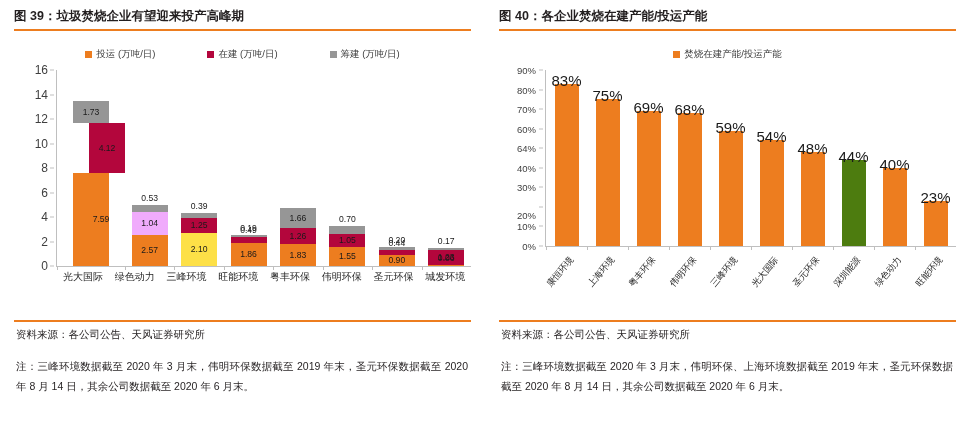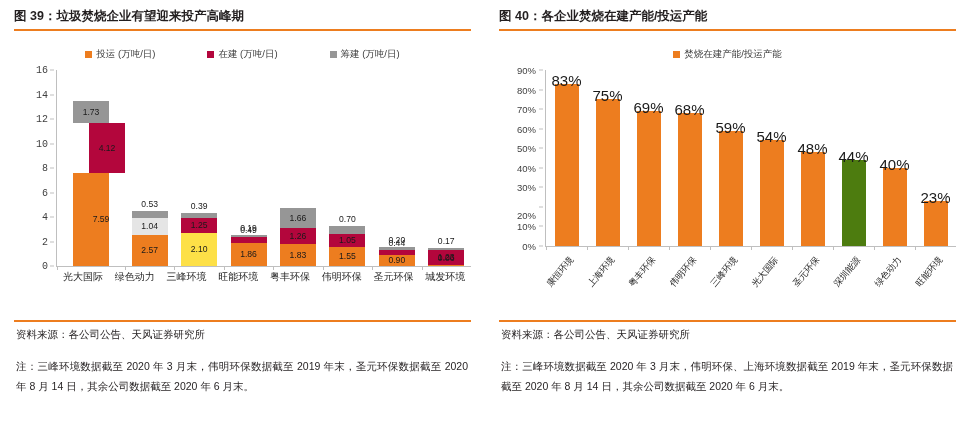--- a/index.html
+++ b/index.html
@@ -33,21 +33,21 @@
             display: flex; justify-content: center; gap: 52px; }
   .legend-item { display: flex; align-items: center; gap: 4px; }
   .legend-swatch { width: 7px; height: 7px; display: inline-block; }
   .legend-label { font-size: 9.5px; color: #3b3b3b; white-space: nowrap; }
 
   
   .plot { position: absolute; left: 0; top: 34px; width: 457px; height: 214px; }
   .y-axis { position: absolute; left: 0; top: 0; width: 42px; height: 196px; }
   .y-tick {
     position: absolute; right: 8px; transform: translateY(-50%);
-    font-size: 10px; color: #3f3f3f; text-align: right; white-space: nowrap; font-family: Liberation Mono, monospace;
+    font-size: 12px; color: #3f3f3f; text-align: right; white-space: nowrap;
   }
   .y-tick-mark { position: absolute; left: 36px; width: 4px; height: 1px; background: #bfbfbf; transform: translateY(-50%); }
   .axis-v { position: absolute; left: 42px; top: 0; width: 1px; height: 196px; background: #bfbfbf; }
   .axis-h { position: absolute; left: 42px; top: 196px; width: 415px; height: 1px; background: #bfbfbf; }
 
   .bars { position: absolute; left: 43px; top: 0; width: 414px; height: 196px;
           display: flex; align-items: flex-end; }
   .bar-slot { flex: 1 1 0; height: 196px; position: relative; display: flex;
               flex-direction: column; justify-content: flex-end; align-items: center; }
   .xtick { position: absolute; top: 196px; width: 1px; height: 4px; background: #bfbfbf; }
@@ -154,21 +154,21 @@
                 </div>
                 <div class="seg" style="height: 92.9775px; background: rgb(237, 125, 31);">
                   <span class="seg-label" style="color: rgb(26, 26, 26); margin-left: 20px;">7.59</span>
                 </div>
               </div>
               <div class="bar-slot">
                 <div class="xtick" style="left: 0px;"></div>
                 <div class="seg" style="height: 6.4925px; background: rgb(150, 150, 150);">
                   <span class="seg-label out" style="color: rgb(26, 26, 26);">0.53</span>
                 </div>
-                <div class="seg" style="height: 17px; background: #e5e5e5;">
+                <div class="seg" style="height: 23px; background: #f0abfc;">
                   <span class="seg-label" style="color: rgb(26, 26, 26);">1.04</span>
                 </div>
                 <div class="seg" style="height: 31.4825px; background: rgb(237, 125, 31);">
                   <span class="seg-label" style="color: rgb(26, 26, 26);">2.57</span>
                 </div>
               </div>
               <div class="bar-slot">
                 <div class="xtick" style="left: 0px;"></div>
                 <div class="seg" style="height: 4.7775px; background: rgb(150, 150, 150);">
                   <span class="seg-label out" style="color: rgb(26, 26, 26);">0.39</span>
@@ -281,21 +281,21 @@
               <div class="y-tick2" style="top: 176px;">0%</div>
               <div class="y-tick-mark2" style="top: 176px;"></div>
               <div class="y-tick2" style="top: 156.444px;">10%</div>
               <div class="y-tick-mark2" style="top: 156.444px;"></div>
               <div class="y-tick2" style="top: 145px;">20%</div>
               <div class="y-tick-mark2" style="top: 136.889px;"></div>
               <div class="y-tick2" style="top: 117.333px;">30%</div>
               <div class="y-tick-mark2" style="top: 117.333px;"></div>
               <div class="y-tick2" style="top: 97.7778px;">40%</div>
               <div class="y-tick-mark2" style="top: 97.7778px;"></div>
-              <div class="y-tick2" style="top: 78.2222px;">50%</div>
+              <div class="y-tick2" style="top: 78.2222px;">64%</div>
               <div class="y-tick-mark2" style="top: 78.2222px;"></div>
               <div class="y-tick2" style="top: 58.6667px;">60%</div>
               <div class="y-tick-mark2" style="top: 58.6667px;"></div>
               <div class="y-tick2" style="top: 39.1111px;">70%</div>
               <div class="y-tick-mark2" style="top: 39.1111px;"></div>
               <div class="y-tick2" style="top: 19.5556px;">80%</div>
               <div class="y-tick-mark2" style="top: 19.5556px;"></div>
               <div class="y-tick2" style="top: 0px;">90%</div>
               <div class="y-tick-mark2" style="top: 0px;"></div>
             </div>

